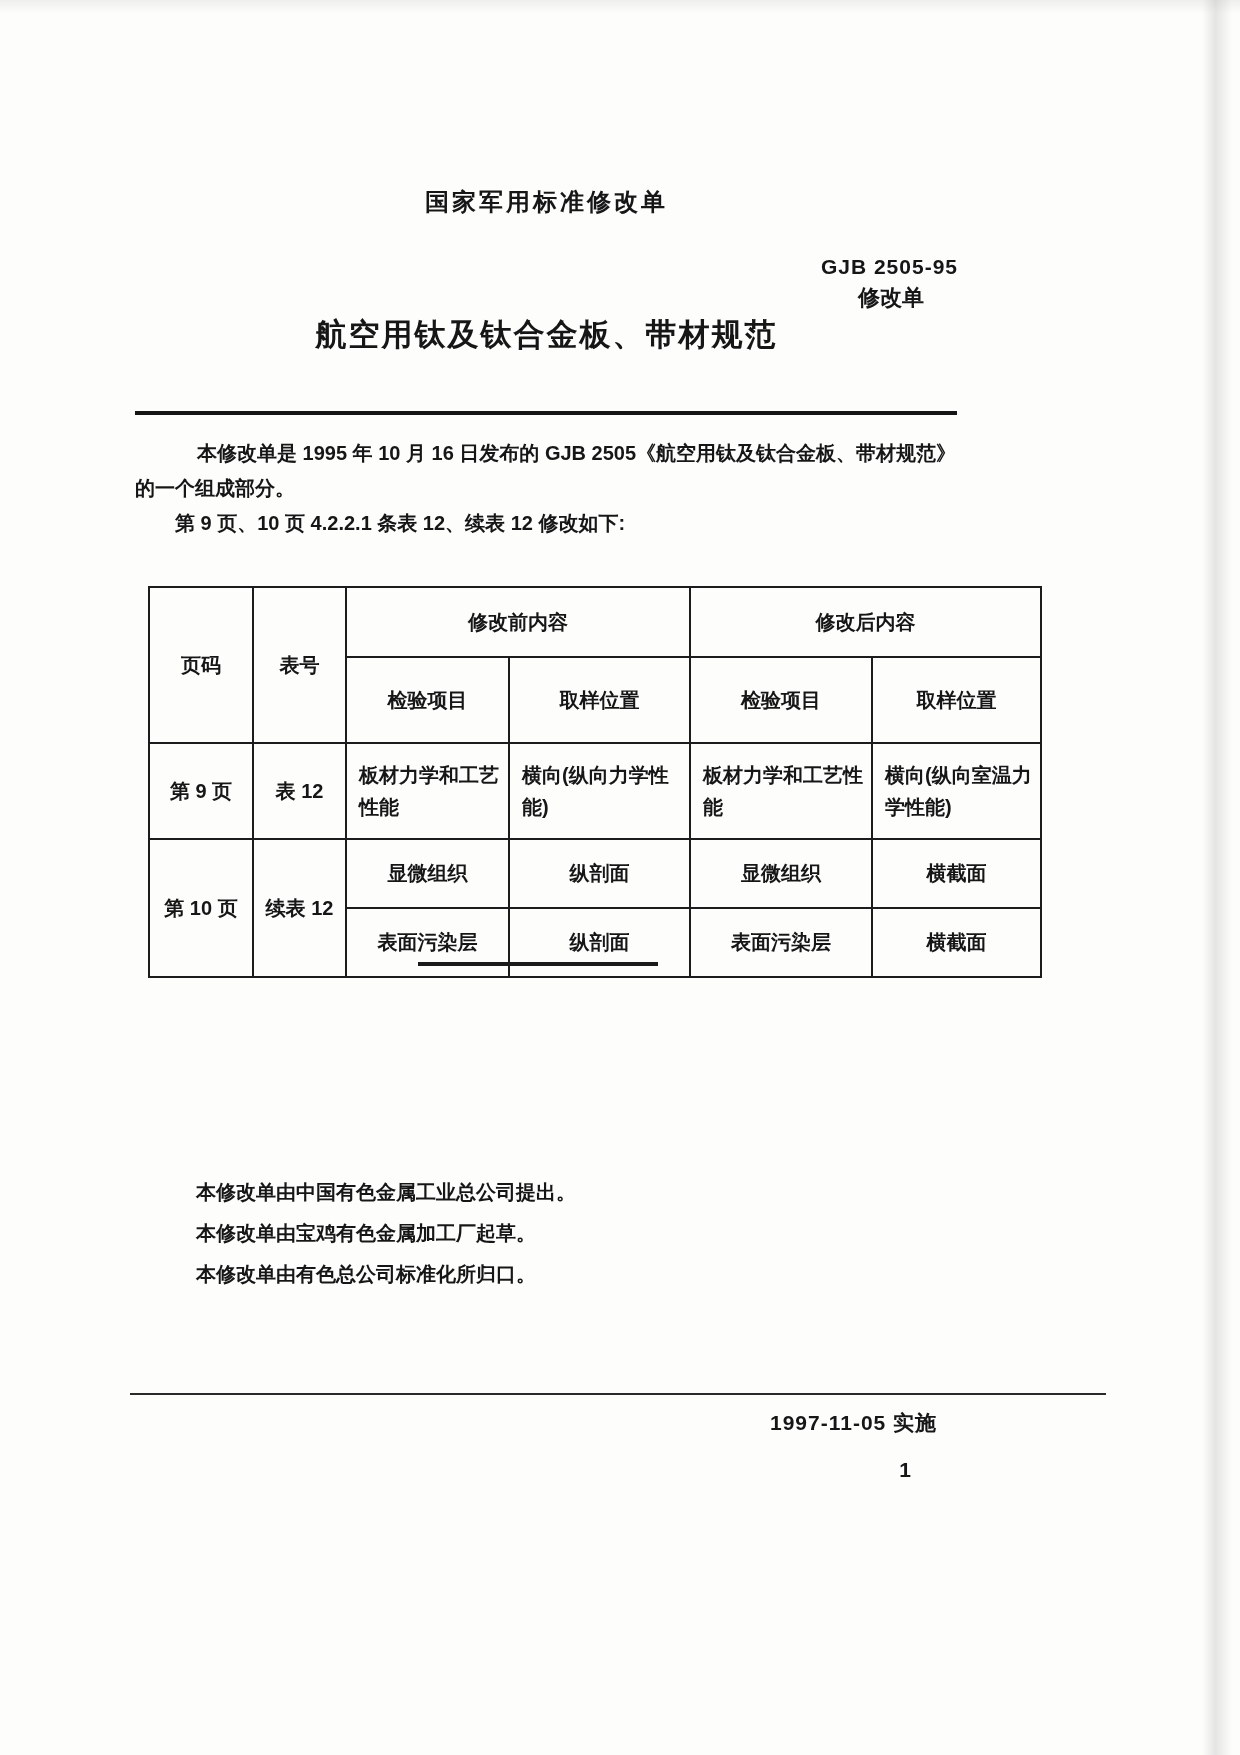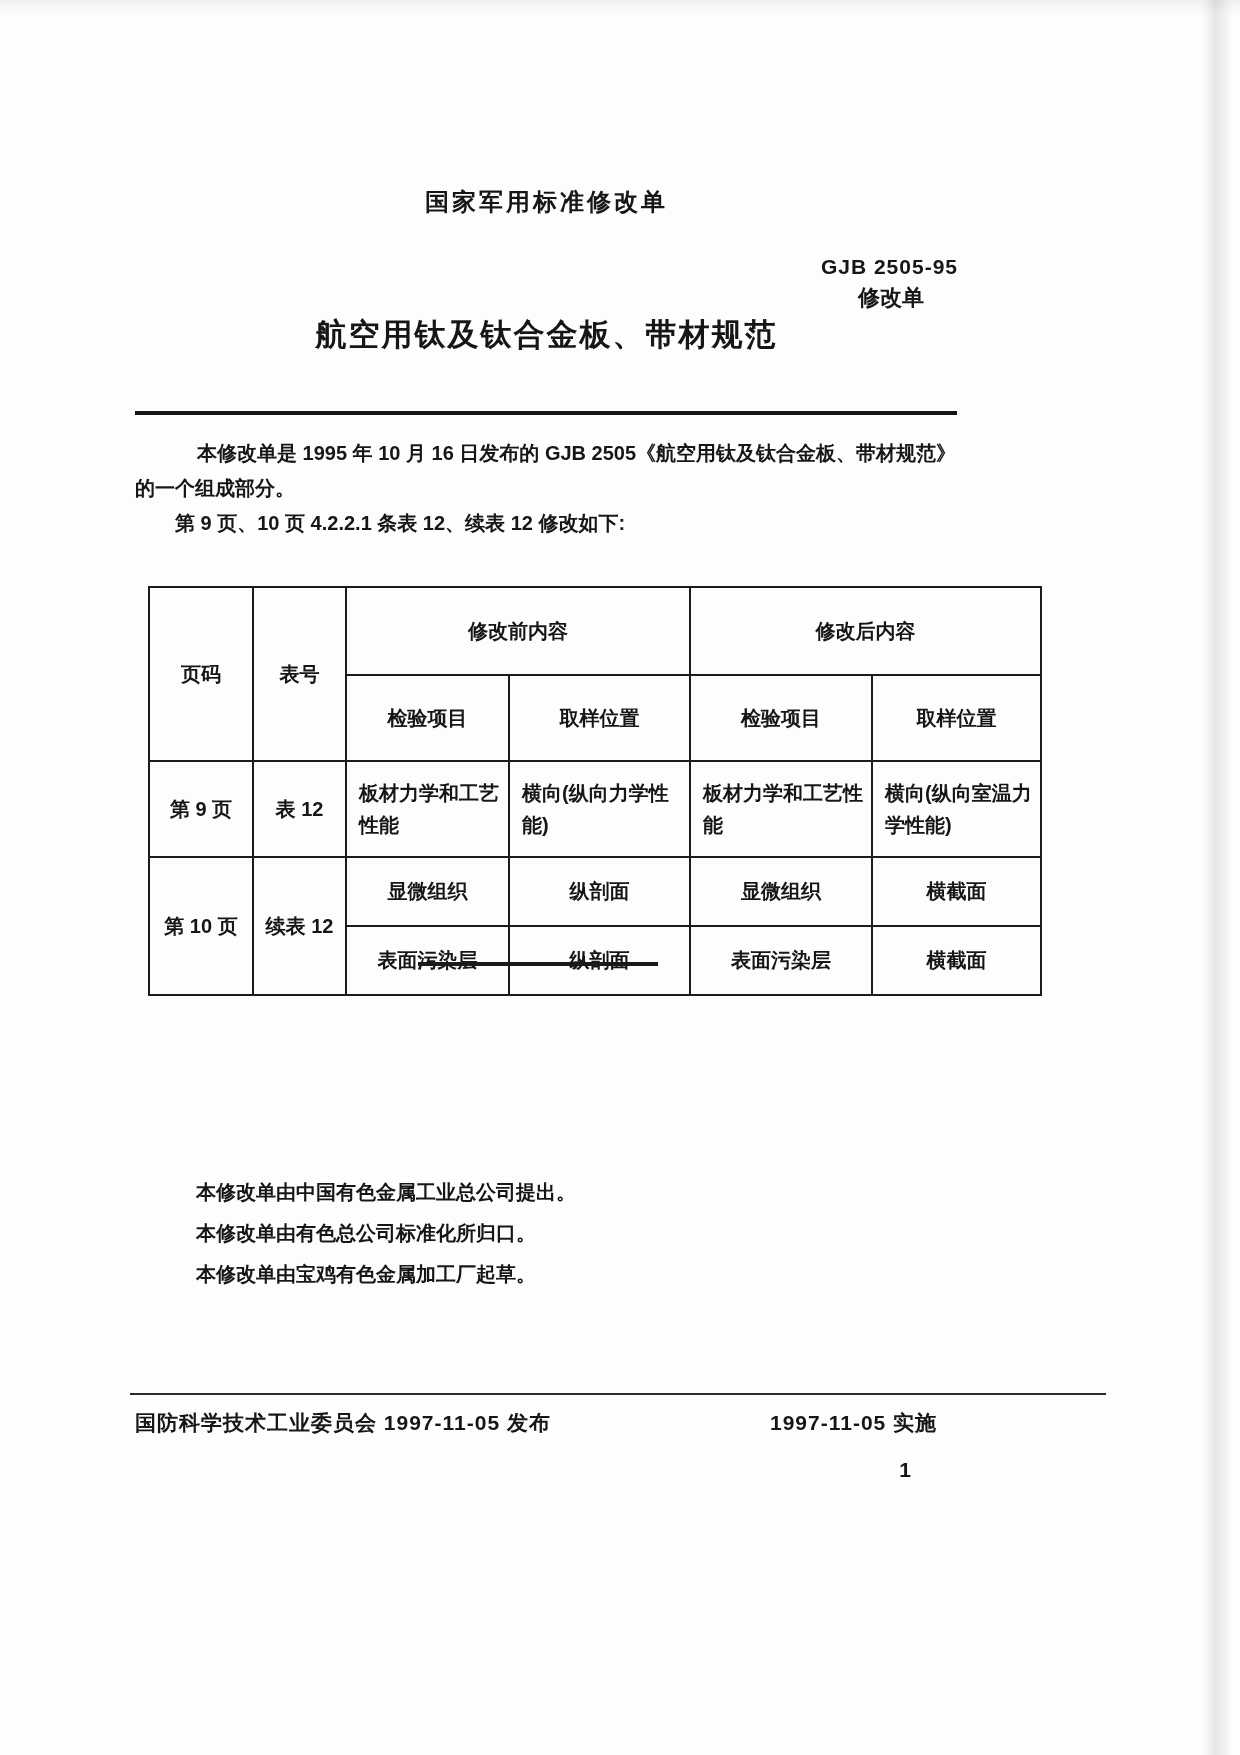--- a/index.html
+++ b/index.html
@@ -61,21 +61,21 @@
     width: 892px; table-layout: fixed;
     border-collapse: collapse;
     font-size: 20px; font-weight: bold;
   }
   .mod-table th, .mod-table td {
     border: 2px solid #1c1c1c;
     text-align: center; vertical-align: middle;
     padding: 4px 8px;
     font-weight: bold;
   }
-  .mod-table tr.hrow1 th { height: 88px; }
+  .mod-table tr.hrow1 th { height: 70px; }
   .mod-table tr.hrow2 th { height: 86px; }
   .mod-table tr.drow1 td { height: 96px; }
   .mod-table tr.drow2 td, .mod-table tr.drow3 td { height: 69px; }
   .mod-table td.wrap { text-align: left; padding-left: 12px; padding-right: 6px; line-height: 32px; }
 
   .section-divider {
     position: absolute; top: 962px; left: 418px; width: 240px; height: 4px;
     background: #1a1a1a;
   }
 
@@ -172,22 +172,21 @@
         <td>表面污染层</td>
         <td>横截面</td>
       </tr>
     </tbody>
   </table>
 
   <div class="section-divider"></div>
 
   <div class="statements">
     <div>本修改单由中国有色金属工业总公司提出。</div>
+    <div>本修改单由宝鸡有色金属加工厂起草。</div>
     <div>本修改单由有色总公司标准化所归口。</div>
-    <div>本修改单由宝鸡有色金属加工厂起草。</div>
   </div>
 
   <div class="footer-rule"></div>
-  <div class="footer-left">国防科学技术工业委员会 1997-11-05 发布</div>
   <div class="footer-right">1997-11-05 实施</div>
   <div class="page-number">1</div>
 
 </div>
 
 </body></html>

